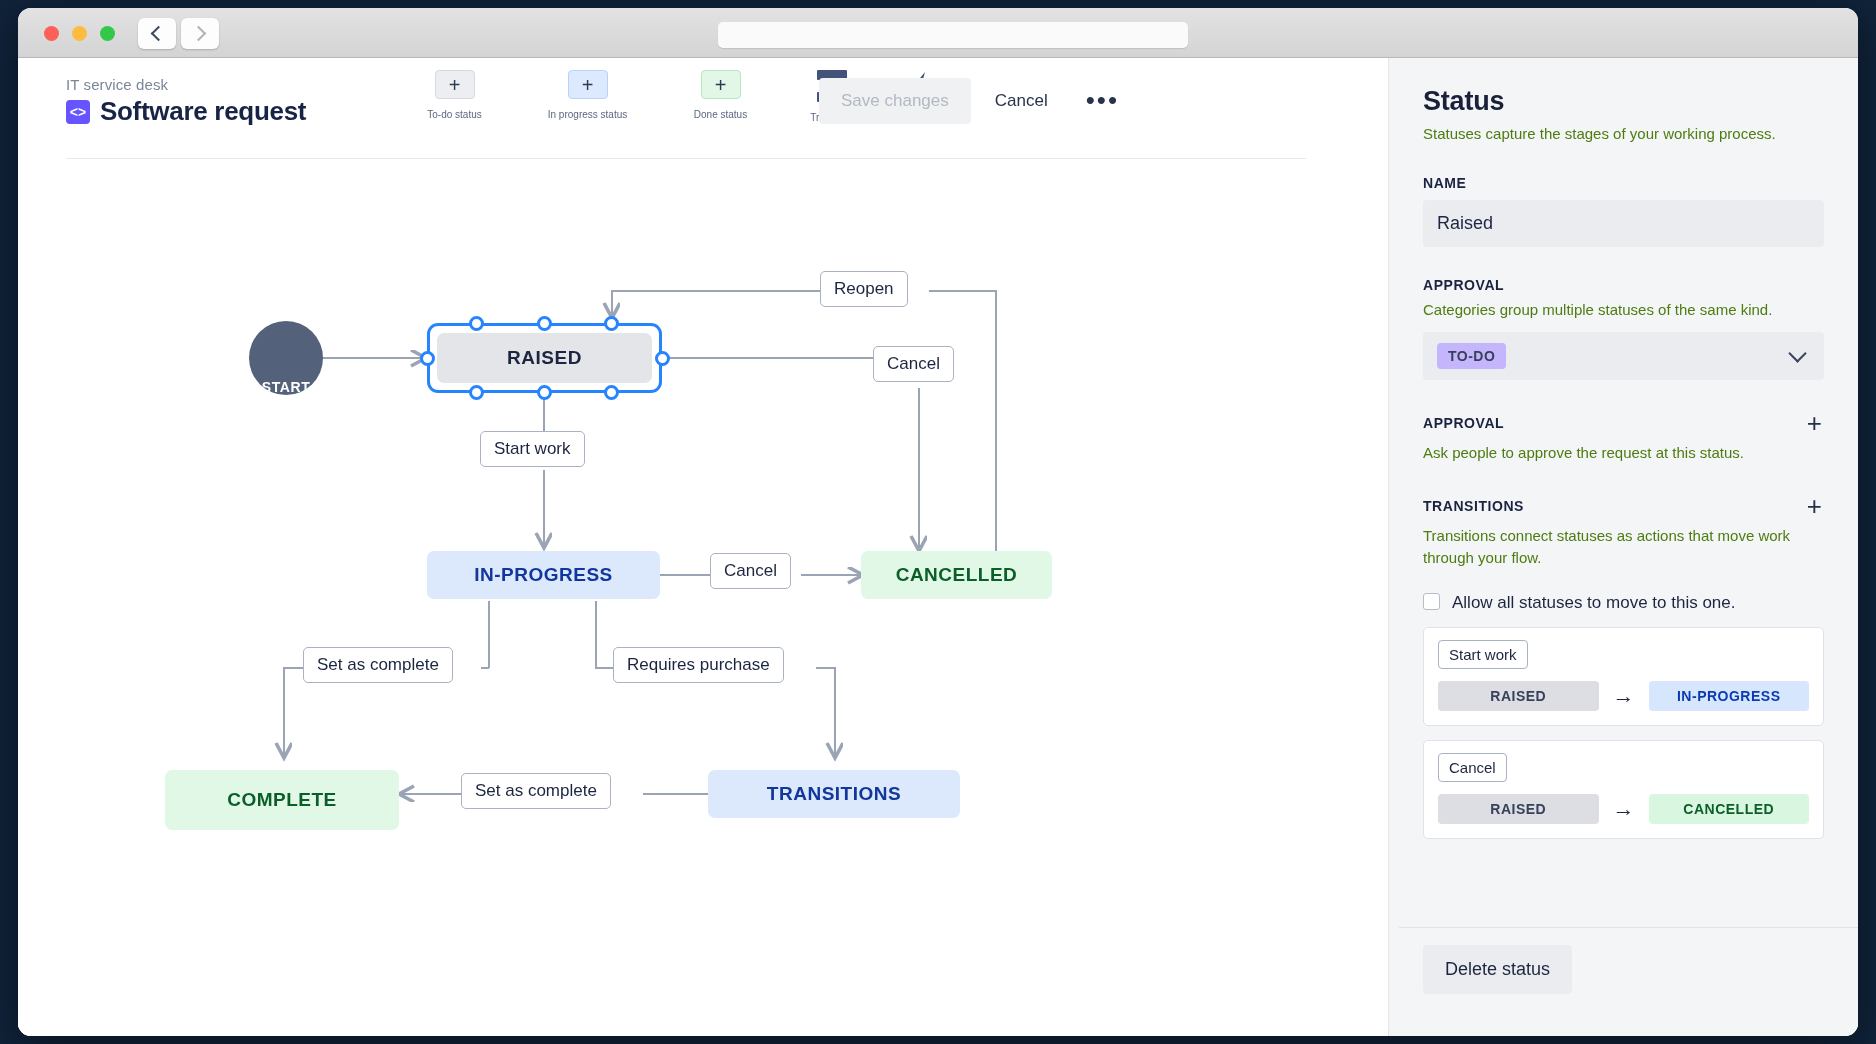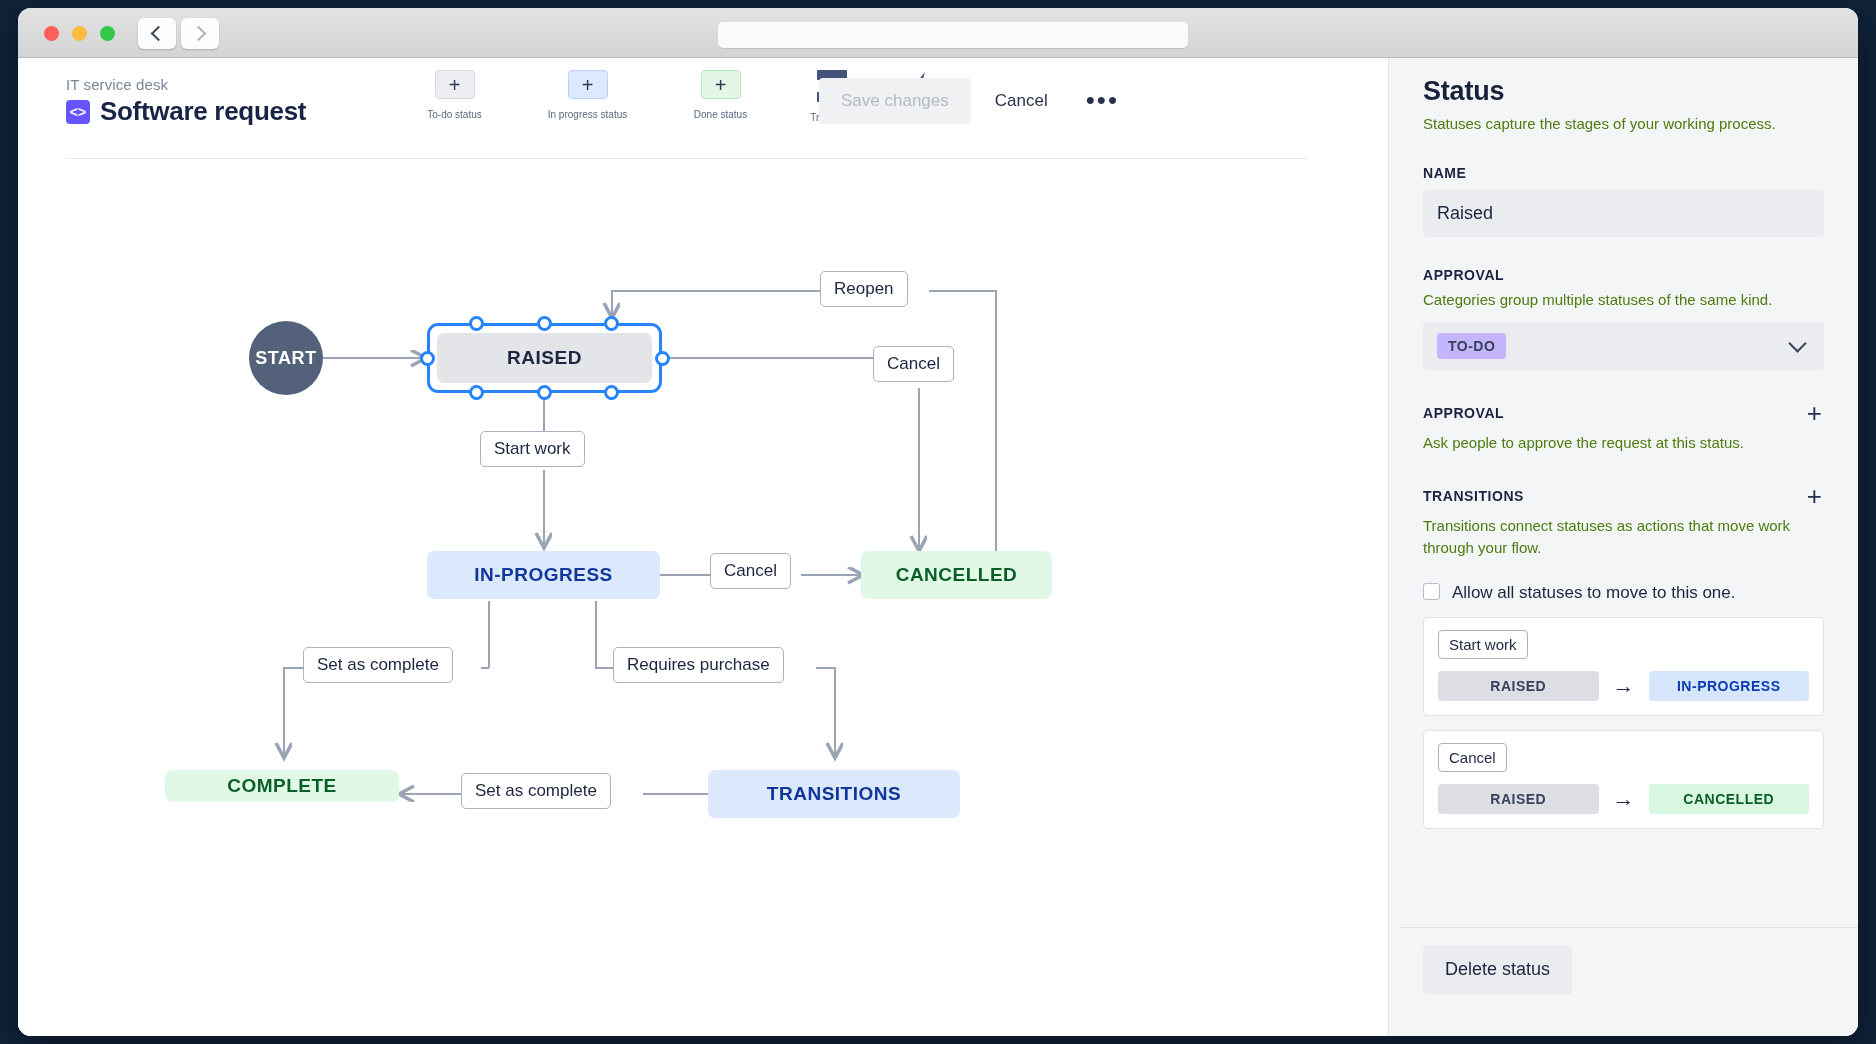--- a/index.html
+++ b/index.html
@@ -138,22 +138,22 @@
     font-size: 19px; font-weight: 700; letter-spacing: .5px;
   }
   .node.todo { background: #e4e5e8; color: #1d2640; }
   .node.prog { background: #dce8fc; color: #11379c; }
   .node.done { background: #e2f8e7; color: #0a5f28; }
 
   .start-node {
     position: absolute;
     width: 74px; height: 74px; border-radius: 50%;
     background: #53617a; color: #fff;
-    display: flex; align-items: center; justify-content: center;
-    font-size: 18px; font-weight: 700; letter-spacing: .6px;
+    display: flex; align-items: flex-end; justify-content: center;
+    font-size: 14px; font-weight: 700; letter-spacing: .6px;
   }
 
   .sel-ring {
     position: absolute;
     border: 3px solid #2684ff;
     border-radius: 11px;
   }
   .handle {
     position: absolute;
     width: 15px; height: 15px;
@@ -167,21 +167,21 @@
     background: #fff;
     border: 1.6px solid #a9b2c3;
     border-radius: 5px;
     padding: 7px 13px;
     font-size: 17px;
     color: #1d2640;
     white-space: nowrap;
   }
 
   
-  .panel { padding: 18px 34px 0 34px; position: relative; height: 100%; }
+  .panel { padding: 28px 34px 0 34px; position: relative; height: 100%; }
   .panel h1 { font-size: 27px; color: #19213a; font-weight: 700; letter-spacing: -.2px; }
   .panel .sub { font-size: 15px; color: #4d7c0f; margin-top: 6px; line-height: 1.45; }
 
   .sec-label {
     font-size: 14px; font-weight: 700; color: #1b2340;
     letter-spacing: .55px; margin-top: 30px;
   }
   .sec-row { display: flex; align-items: center; justify-content: space-between; margin-top: 30px; }
   .sec-row .sec-label { margin-top: 0; }
   .plus-icon { font-size: 26px; color: #25304a; line-height: 1; cursor: pointer; padding: 0 2px; }
@@ -376,21 +376,21 @@
           <div class="handle" style="left:586px; top:222px;"></div>
 
           <div class="node prog" style="left:409px; top:388px; width:233px; height:48px;">
             <span>IN-PROGRESS</span>
           </div>
 
           <div class="node done" style="left:843px; top:388px; width:191px; height:48px;">
             <span>CANCELLED</span>
           </div>
 
-          <div class="node done" style="left:147px; top:607px; width:234px; height:32px;">
+          <div class="node done" style="left:147px; top:607px; width:234px; height:60px;">
             <span>COMPLETE</span>
           </div>
 
           <div class="node prog" style="left:690px; top:607px; width:252px; height:48px;">
             <span>TRANSITIONS</span>
           </div>
 
           <div class="edge-label" style="left:802px; top:108px;">Reopen</div>
           <div class="edge-label" style="left:855px; top:183px;">Cancel</div>
           <div class="edge-label" style="left:462px; top:268px;">Start work</div>

